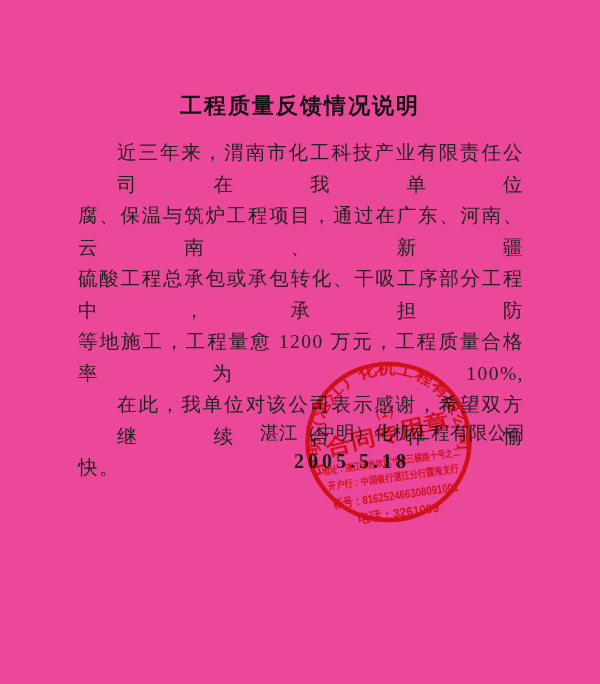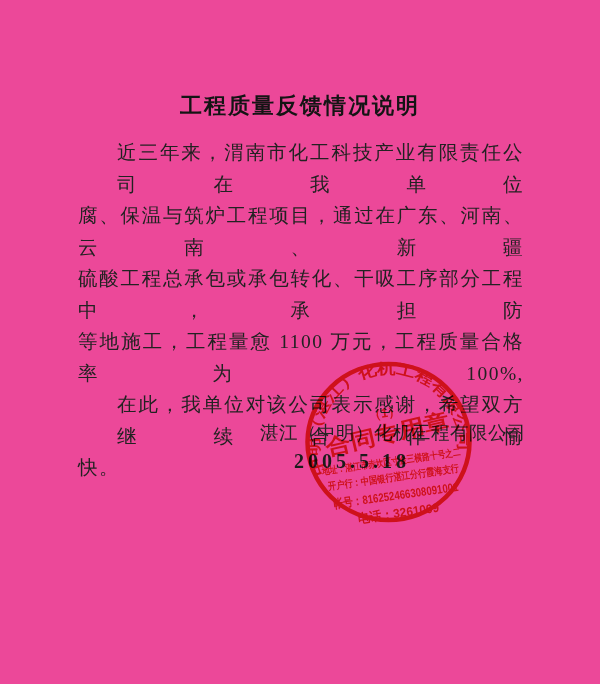--- a/index.html
+++ b/index.html
@@ -56,21 +56,21 @@
 <body>
 
 <div class="page">
 
   <div class="doc-title">工程质量反馈情况说明</div>
 
   <div class="body-text">
     <div class="body-line justify indent">近三年来，渭南市化工科技产业有限责任公司在我单位</div>
     <div class="body-line justify">腐、保温与筑炉工程项目，通过在广东、河南、云南、新疆</div>
     <div class="body-line justify">硫酸工程总承包或承包转化、干吸工序部分工程中，承担防</div>
-    <div class="body-line justify">等地施工，工程量愈 1100 万元，工程质量合格率为 100%,</div>
+    <div class="body-line justify">等地施工，工程量愈 1200 万元，工程质量合格率为 100%,</div>
     <div class="body-line justify indent">在此，我单位对该公司表示感谢，希望双方继续合作愉</div>
     <div class="body-line">快。</div>
   </div>
 
   <div class="signature">湛江（中明）化机工程有限公司</div>
 
   <div class="date">2005.5.18</div>
 
   <svg class="stamp" viewBox="0 0 171 164" xmlns="http://www.w3.org/2000/svg">
     <ellipse cx="85.5" cy="81" rx="81" ry="78" fill="none" stroke="#dd2b1c" stroke-width="4.5"></ellipse>

